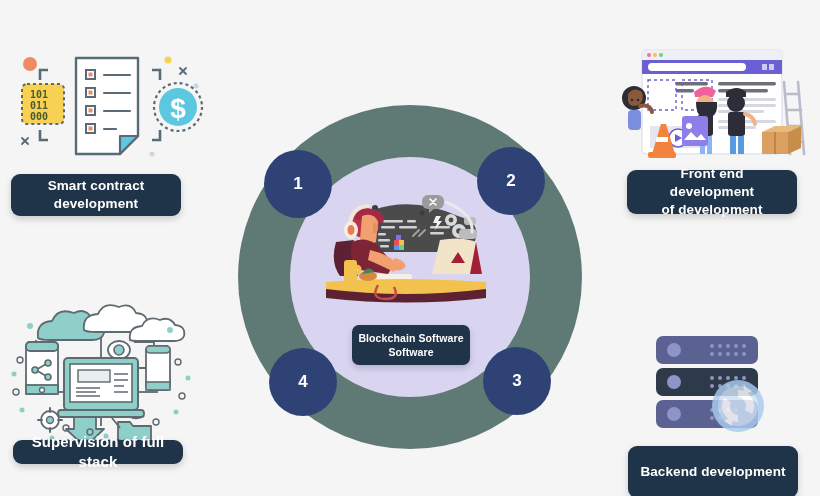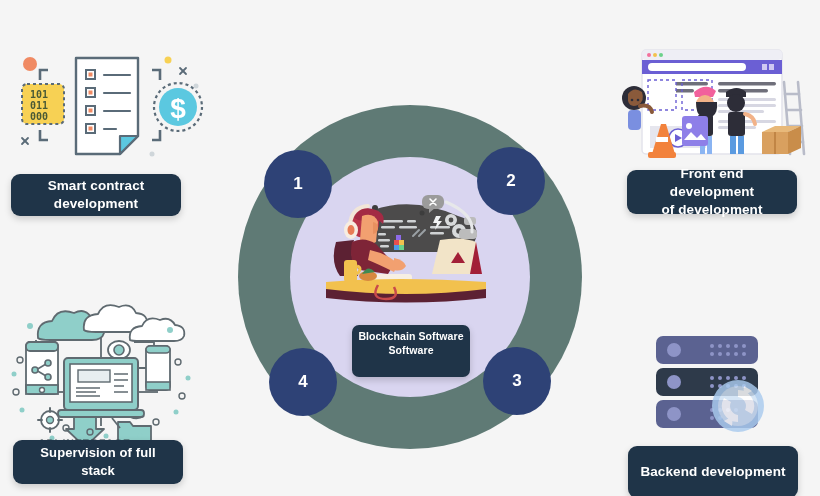--- a/index.html
+++ b/index.html
@@ -22,25 +22,25 @@
     line-height:1.35;
     text-align:center;
     display:flex;align-items:center;justify-content:center;
     box-shadow:0 3px 7px rgba(0,0,0,.18);
     padding:6px 10px;
     box-sizing:border-box;
     letter-spacing:.1px;
   }
   #chip-smart{left:11px;  top:174px; width:170px; height:42px;}
   #chip-front{left:627px; top:170px; width:170px; height:44px;}
-  #chip-super{left:13px;  top:440px; width:170px; height:44px; font-size:13px;}
+  #chip-super{left:13px;  top:440px; width:170px; height:24px; font-size:15px;}
   #chip-back {left:628px; top:446px; width:170px; height:52px;}
   #chip-center{
-    left:352px; top:325px; width:118px; height:52px;
-    font-size:10.5px; border-radius:7px; padding:20px 6px;align-items:flex-end;
+    left:352px; top:325px; width:118px; height:40px;
+    font-size:10.5px; border-radius:7px; padding:20px 6px;
   }
 
   
   #api-ghost{
     position:absolute;left:38px;top:437px;
     font-size:10.5px;font-weight:bold;letter-spacing:1px;
     color:#3b4b52;opacity:.55;
   }
 
   

